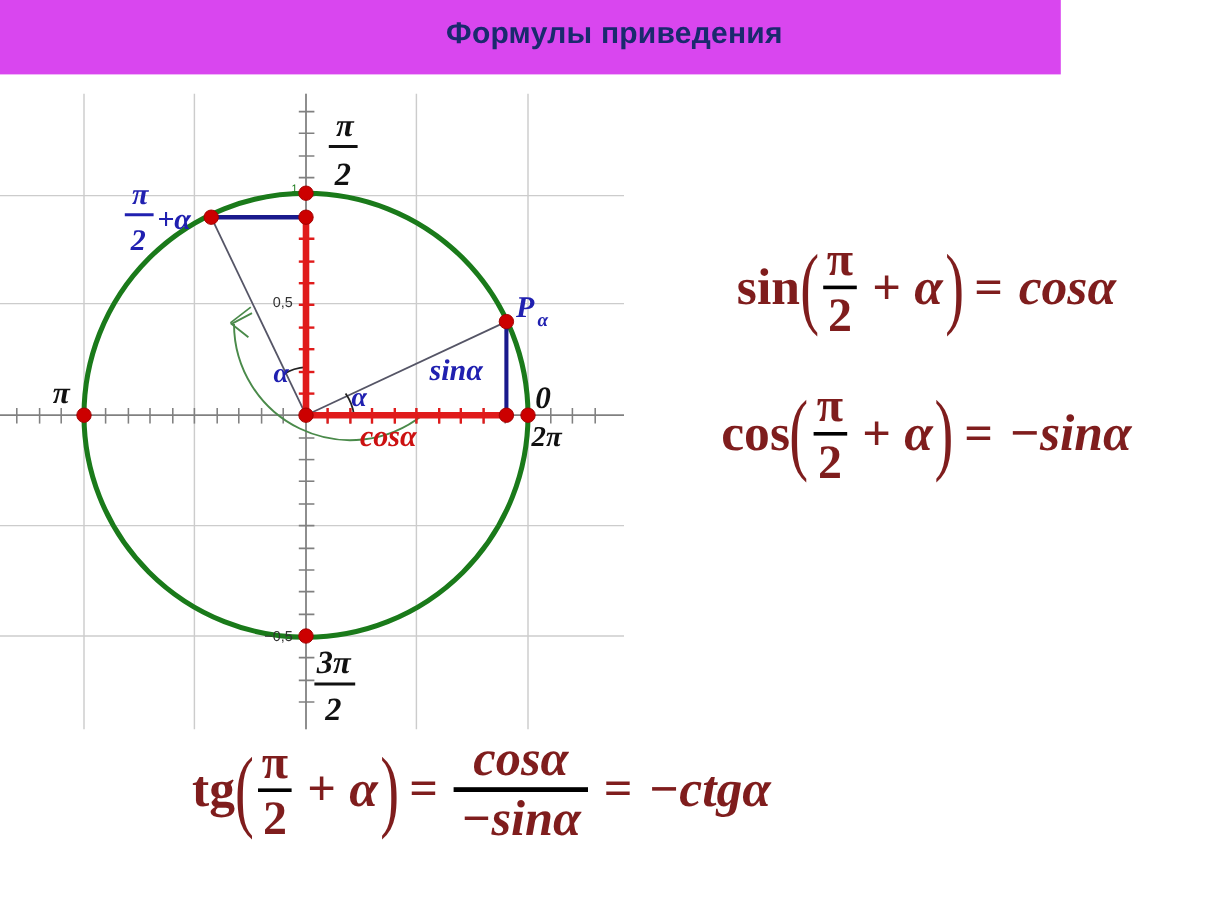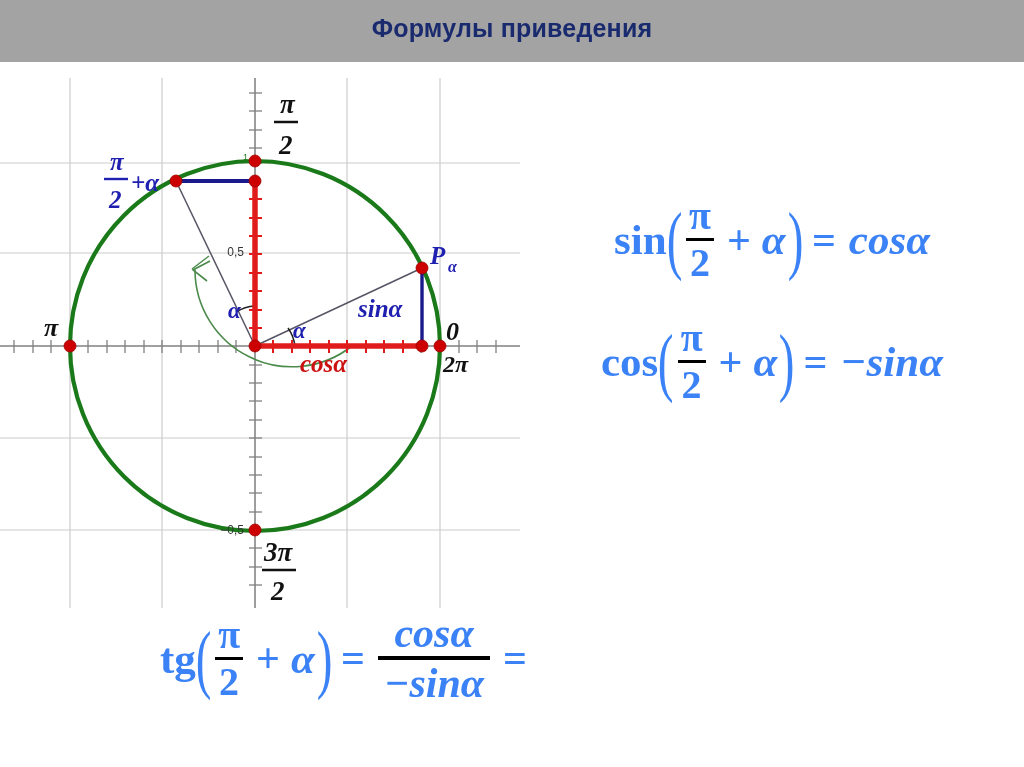--- a/index.html
+++ b/index.html
@@ -12,23 +12,23 @@
     height: 767px;
     font-family: "Liberation Sans", sans-serif;
     overflow: hidden;
     position: relative;
   }
 
   
   #title-banner {
     position: absolute;
     left: 0; top: 0;
-    width: 1024px;
+    width: 884px;
     height: 62px;
-    background: #a3a3a3;
+    background: #d946ef;
   }
   #title-text {
     position: absolute;
     left: 0; top: 14px;
     width: 1024px;
     text-align: center;
     font-family: "Liberation Sans", sans-serif;
     font-weight: bold;
     font-size: 25px;
     color: #1a2a6e;
@@ -42,21 +42,21 @@
     top: 78px;
     width: 520px;
     height: 530px;
   }
   #diagram svg { display: block; }
 
   
   .formula {
     position: absolute;
     font-family: "Liberation Serif", serif;
-    color: #3b82f6;
+    color: #7f1d1d;
     white-space: nowrap;
   }
   #formula-sin { left: 520px; top: 196px; width: 504px; text-align: center; }
   #formula-cos { left: 520px; top: 286px; width: 504px; text-align: center; margin-top: 32px; }
   #formula-tg  { left: 160px; top: 612px; width: 864px; text-align: left; }
 
   .fx { display: inline-flex; align-items: center; justify-content: center; }
   .op-name {
     font-weight: bold;
     font-style: normal;
@@ -338,14 +338,15 @@
     <span class="plus">+</span>
     <span class="var">α</span>
     <span class="paren">)</span>
     <span class="eq">=</span>
     <span class="frac big">
       <span class="num">cosα</span>
       <span class="bar"></span>
       <span class="den">−sinα</span>
     </span>
     <span class="eq">=</span>
+    <span class="rhs">−ctgα</span>
   </span>
 </div>
 
 </body></html>

